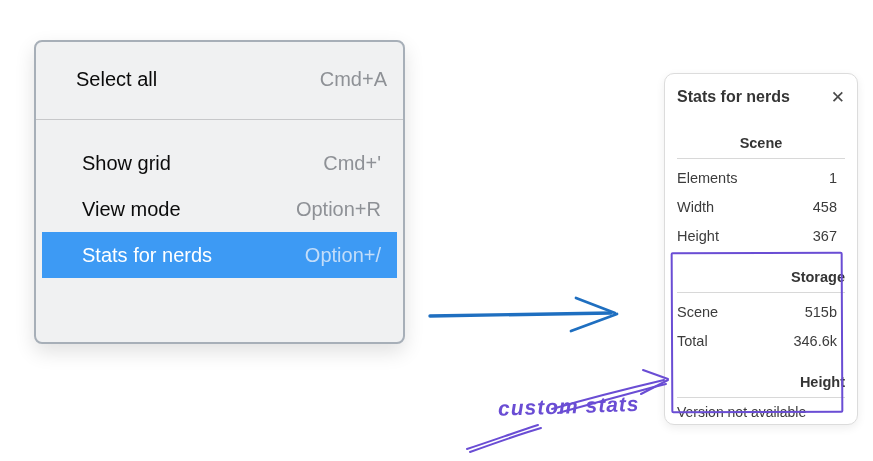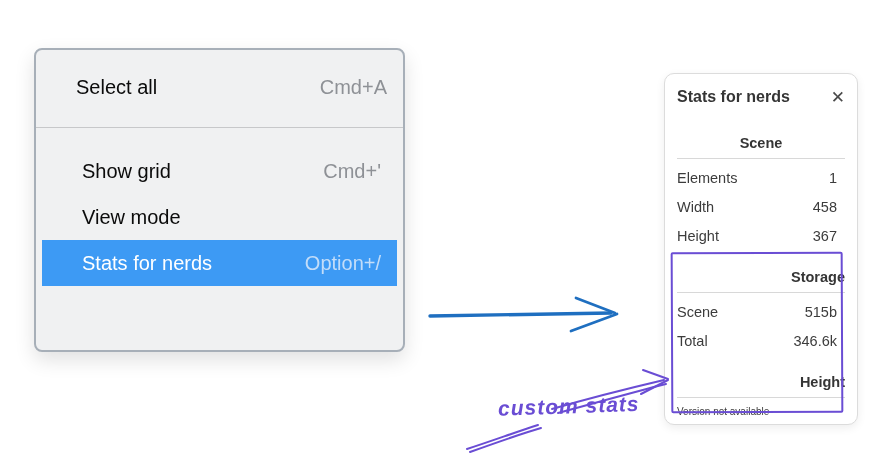--- a/index.html
+++ b/index.html
@@ -2,21 +2,21 @@
 <html><head>
 <meta charset="utf-8">
 <style>
   * { margin:0; padding:0; box-sizing:border-box; }
   html,body { background:#ffffff; }
   body { font-family:"Liberation Sans", sans-serif; }
   .stage{ position:relative; width:873px; height:461px; background:#ffffff; overflow:hidden; }
 
   
   .menu{
-    position:absolute; left:34px; top:48px; width:371px; height:304px;
+    position:absolute; left:34px; top:40px; width:371px; height:304px;
     background:#f0f1f2; border:2px solid #a7afb8; border-radius:8px;
     box-shadow:0 8px 20px rgba(0,0,0,0.12);
   }
   .menu-section-top{ padding:14px 0 17px; }
   .menu-divider{ border-top:1px solid #c7c8ca; }
   .menu-section-main{ padding:20px 6px 0; }
   .menu-item{
     height:46px; display:flex; align-items:center; justify-content:space-between;
     padding:0 16px 0 40px; font-size:20px; color:#0b0b0b; cursor:default;
   }
@@ -31,21 +31,21 @@
     box-shadow:0 3px 10px rgba(0,0,0,0.07);
     padding:12px 12px; color:#3c3c3c;
   }
   .panel-header{ display:flex; align-items:center; justify-content:space-between; height:22px; }
   .panel-title{ font-weight:bold; font-size:16px; color:#353535; }
   .panel-close{ font-size:17px; color:#4a4a4a; line-height:1; cursor:pointer; font-weight:400; }
   .sec-heading{ margin-top:24px; text-align:center; font-weight:bold; font-size:14.5px; height:22px; line-height:22px; color:#353535; }
   .sec-heading.tight{ margin-top:16px;text-align:right; }
   .sec-divider{ border:none; border-top:1px solid #d8d8d8; margin:4px 0 4px; }
   .stat-row{ display:flex; align-items:center; justify-content:space-between; height:29px; font-size:14.5px; padding-right:8px; }
-  .stat-note{ margin-top:2px; font-size:10px; height:20px; line-height:20px; }
+  .stat-note{ margin-top:2px; font-size:14px; height:20px; line-height:20px; }
 
   
   .annotation-rect{
     position:absolute; left:671px; top:252px; width:172px; height:161px;
     border:2px solid #6a4dd4; border-radius:2px; transform:rotate(-0.25deg);
     pointer-events:none;
   }
   .annotation-text{
     position:absolute; left:498px; top:394px; width:160px;
     font-size:21px; font-style:italic; font-weight:bold; letter-spacing:1px;
@@ -66,20 +66,21 @@
       </div>
     </div>
     <div class="menu-divider"></div>
     <div class="menu-section-main">
       <div class="menu-item">
         <span class="mi-label">Show grid</span>
         <span class="mi-shortcut">Cmd+'</span>
       </div>
       <div class="menu-item">
         <span class="mi-label">View mode</span>
+        <span class="mi-shortcut">Option+R</span>
       </div>
       <div class="menu-item highlighted">
         <span class="mi-label">Stats for nerds</span>
         <span class="mi-shortcut">Option+/</span>
       </div>
     </div>
   </div>
 
   <div class="panel">
     <div class="panel-header">

